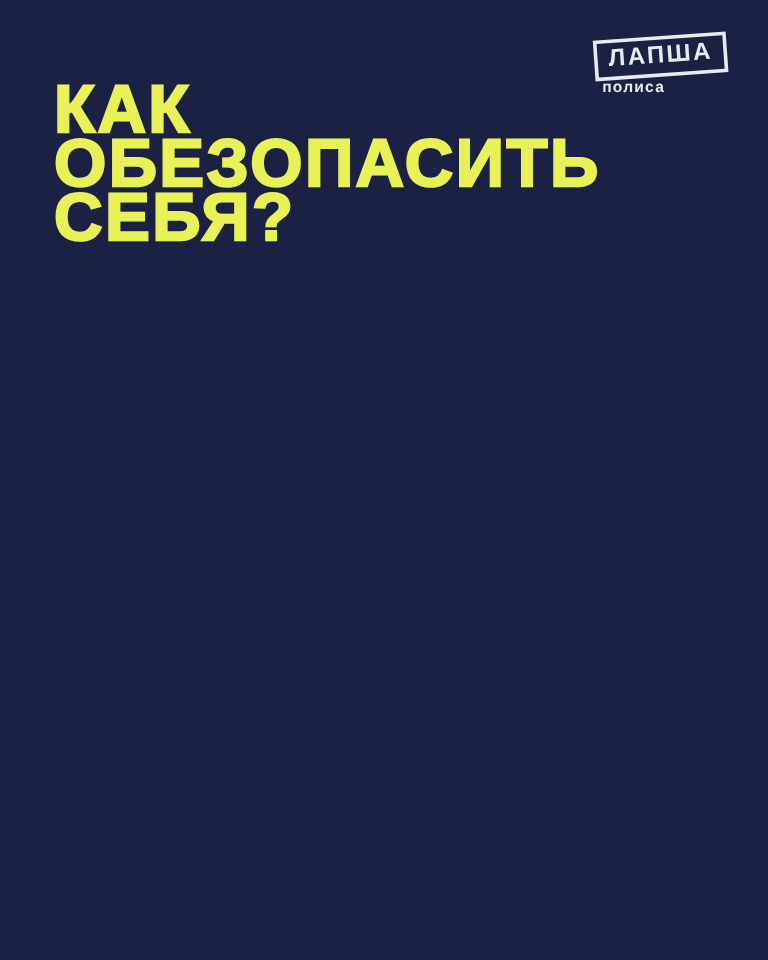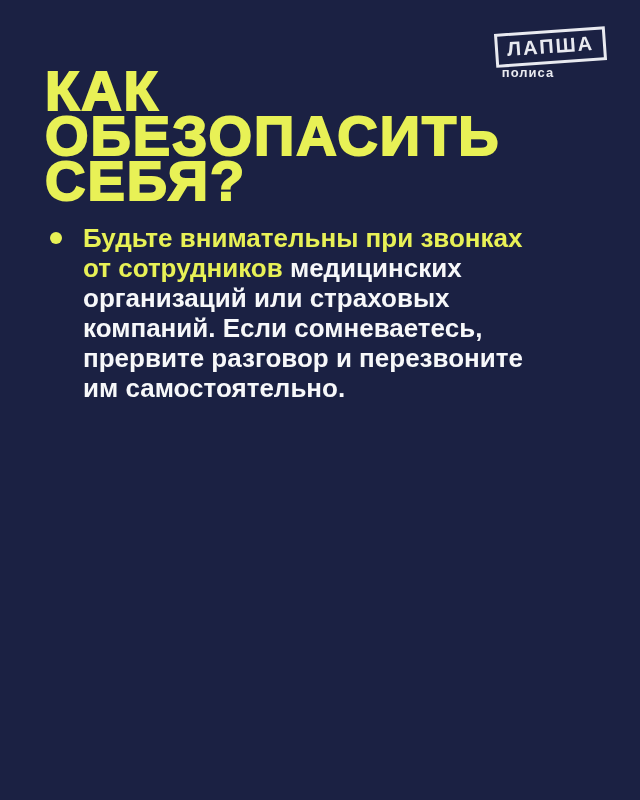--- a/index.html
+++ b/index.html
@@ -99,26 +99,17 @@
       <span>ЛАПША</span>
     </div>
     <div class="logo-sub">полиса</div>
   </div>
 
   <h1 class="title">КАК ОБЕЗОПАСИТЬ
 СЕБЯ?</h1>
 
   <ul class="bullets">
 
-    <li class="bullet">
-      <span class="dot"></span>
-      <p class="bullet-text"><span class="seg-accent">Будьте внимательны при звонках
-от сотрудников </span><span class="seg-white">медицинских
-организаций или страховых
-компаний. Если сомневаетесь,
-прервите разговор и перезвоните
-им самостоятельно.</span></p>
-    </li>
 
 
 
   </ul>
 </div>
 
 </body></html>

